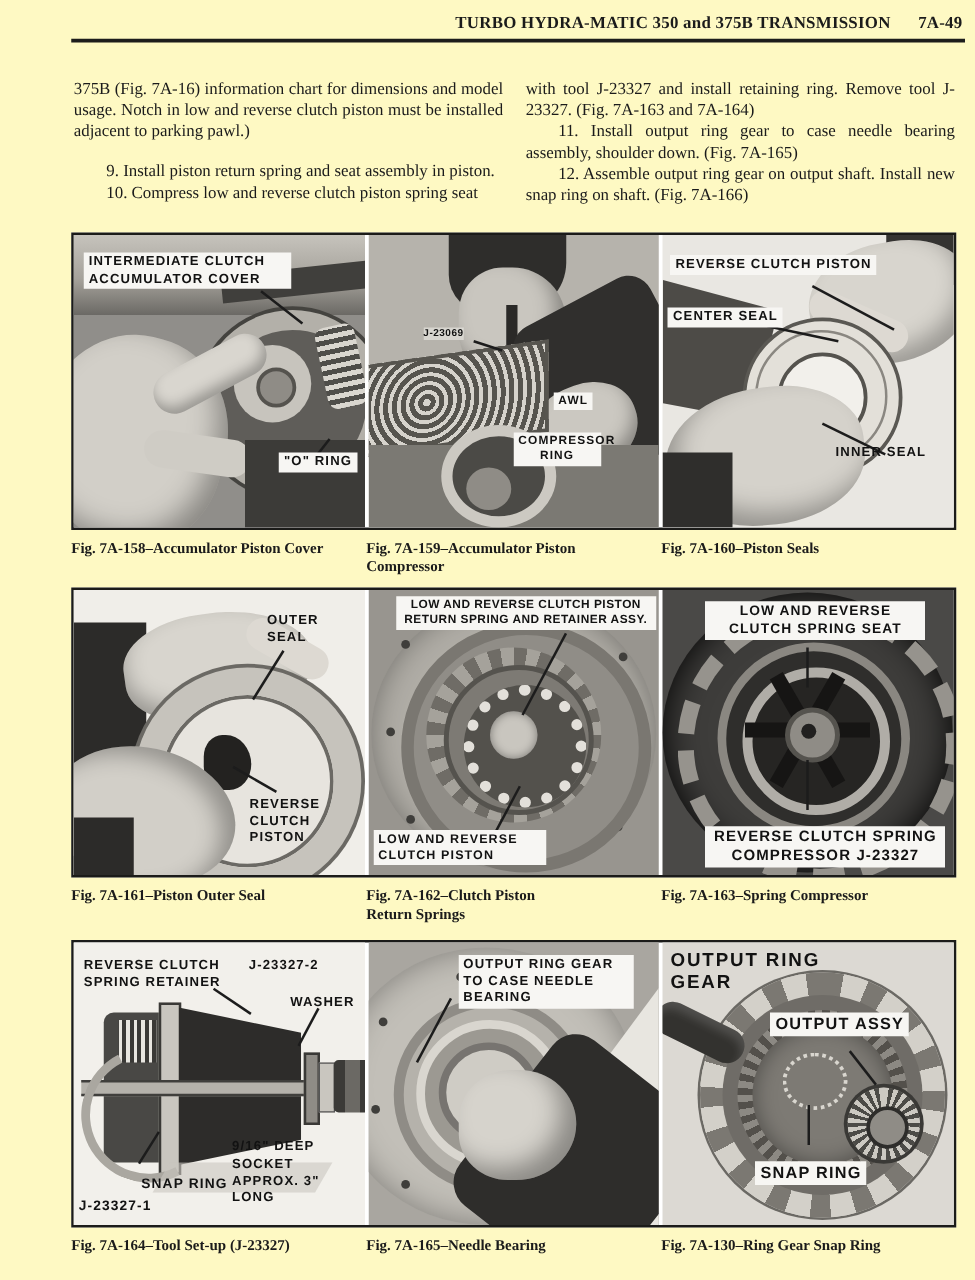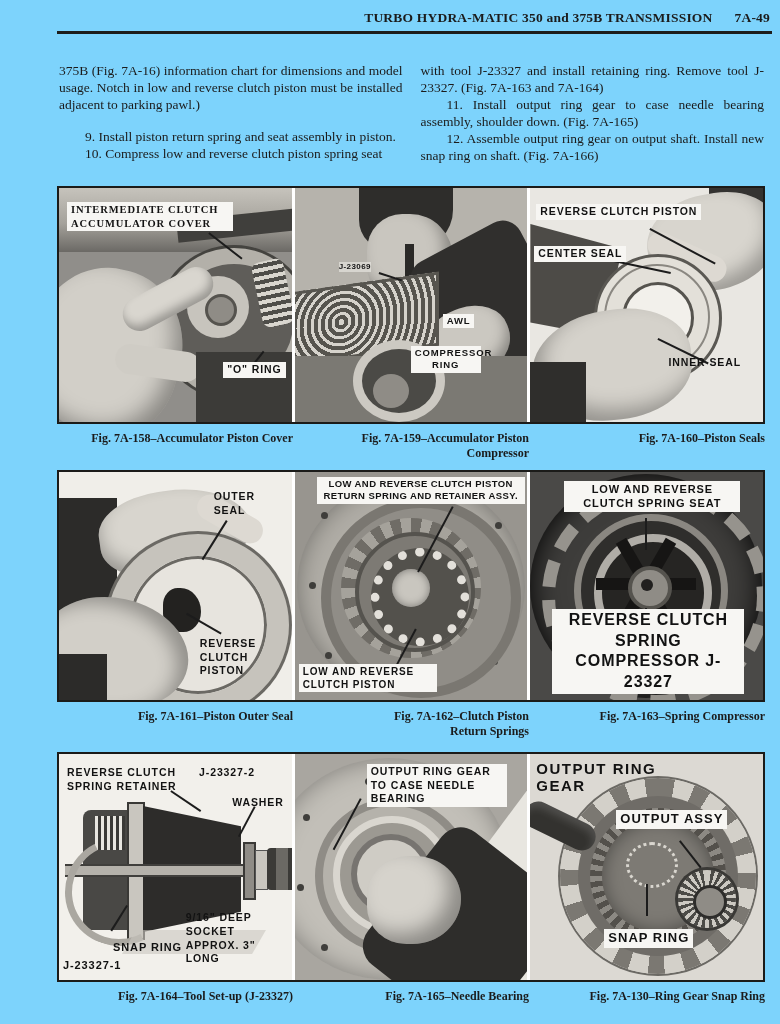--- a/index.html
+++ b/index.html
@@ -1,16 +1,16 @@
 <!DOCTYPE html>
 <html><head>
 <meta charset="utf-8">
 <style>
   html,body{margin:0;padding:0;background:#e8e8e8;}
-  .page{position:relative;width:780px;height:1024px;background:#7dd3fc;margin:0 auto;
+  .page{position:relative;width:780px;height:1024px;background:#fef9c3;margin:0 auto;
         font-family:"Liberation Serif",serif;color:#1b1b1b;overflow:hidden;}
   
   .hdr{position:absolute;top:10px;left:57px;right:10px;text-align:right;
        font-weight:bold;font-size:13.5px;letter-spacing:.2px;white-space:nowrap;}
   .hdr .pgnum{margin-left:22px;}
   .rule{position:absolute;top:31px;left:57px;right:8px;height:2.5px;background:#1d1d1b;}
   
   .cols{position:absolute;top:62px;left:59px;right:16px;display:flex;gap:18px;}
   .col{flex:1;font-size:13.5px;line-height:17px;text-align:justify;}
   .col p{margin:0;}
@@ -19,21 +19,21 @@
   
   .frow{position:absolute;left:57px;width:708px;box-sizing:border-box;border:2px solid #1b1b19;
         background:#fff;display:flex;gap:3px;}
   .r1{top:186px;height:238px;}
   .r2{top:470px;height:232px;}
   .r3{top:752px;height:230px;}
   .ph{flex:1;position:relative;overflow:hidden;}
   
   .caprow{position:absolute;left:57px;width:708px;display:flex;}
   .c1{top:431px;} .c2{top:709px;} .c3{top:989px;}
-  .cap{flex:1;text-align:right;font-weight:bold;font-size:12px;line-height:15px;}
+  .cap{flex:1;text-align:left;font-weight:bold;font-size:12px;line-height:15px;}
   .cap span{display:inline-block;}
   .capnarrow span{max-width:168px;}
   
   .lbl{position:absolute;font-family:"Liberation Sans",sans-serif;font-weight:700;color:#121212;
        background:#f7f6f3;padding:1px 4px;font-size:10.5px;letter-spacing:.9px;line-height:1.3;z-index:6;}
   .plain{background:transparent;padding:0;}
   .ctr{text-align:center;}
   .ld{position:absolute;background:#1c1c1c;height:1.5px;transform-origin:0 50%;z-index:5;}
   .ldv{position:absolute;background:#1c1c1c;width:1.5px;transform-origin:50% 0;z-index:5;}
   .a{position:absolute;}           
@@ -70,21 +70,21 @@
       <div class="ci" style="left:100px;top:60px;width:118px;height:118px;border:16px solid #b3b0a9;background:#5f5d59;box-shadow:0 0 0 3px #44433f;"></div>
       <div class="ci" style="left:128px;top:88px;width:62px;height:62px;background:#c7c4bd;"></div>
       <div class="ci" style="left:146px;top:106px;width:26px;height:26px;background:#8f8c86;border:3px solid #55534e;"></div>
       <div class="a" style="left:198px;top:72px;width:32px;height:66px;background:repeating-linear-gradient(0deg,#d9d6cf 0 4px,#4f4e4a 4px 8px);border-radius:8px;transform:rotate(-12deg);"></div>
       <div class="a" style="left:-28px;top:80px;width:150px;height:168px;background:#d2cfc8;border-radius:50% 50% 45% 55%;box-shadow:inset -10px -8px 22px rgba(0,0,0,.35);transform:rotate(14deg);"></div>
       <div class="a" style="left:60px;top:94px;width:98px;height:34px;background:#d9d6cf;border-radius:17px;transform:rotate(-28deg);box-shadow:inset 0 -6px 10px rgba(0,0,0,.3);"></div>
       <div class="a" style="left:56px;top:160px;width:86px;height:30px;background:#cfccc5;border-radius:15px;transform:rotate(8deg);"></div>
       <div class="a" style="right:0;bottom:0;width:96px;height:70px;background:#3c3b38;"></div>
       <div class="ld" style="left:150px;top:44px;width:42px;transform:rotate(38deg);"></div>
       <div class="ld" style="left:186px;top:186px;width:30px;transform:rotate(-52deg);"></div>
-      <div class="lbl" style="left:8px;top:14px;width:158px;font-family:Liberation Serif, serif;">INTERMEDIATE CLUTCH ACCUMULATOR COVER</div>
+      <div class="lbl" style="left:8px;top:14px;width:158px;">INTERMEDIATE CLUTCH ACCUMULATOR COVER</div>
       <div class="lbl" style="right:6px;bottom:44px;">"O" RING</div>
     </div>
 
     <div class="ph" style="background:#b6b3ac">
       <div class="a" style="left:64px;top:0;width:94px;height:62px;background:#2e2d2b;border-radius:0 0 40px 30px;"></div>
       <div class="a" style="left:72px;top:26px;width:86px;height:88px;background:#c9c6bf;border-radius:45% 55% 55% 45%;box-shadow:inset -8px -10px 16px rgba(0,0,0,.35);"></div>
       <div class="a" style="left:110px;top:56px;width:9px;height:120px;background:#2a2927;"></div>
       <div class="a" style="left:113px;top:118px;width:4px;height:62px;background:#d9d6cf;"></div>
       <div class="a" style="right:-24px;top:46px;width:122px;height:140px;background:#302f2d;transform:rotate(-28deg);border-radius:20px;"></div>
       <div class="a" style="right:16px;top:120px;width:88px;height:70px;background:#cbc8c1;border-radius:50% 45% 50% 45%;transform:rotate(-20deg);box-shadow:inset 0 -8px 14px rgba(0,0,0,.35);"></div>
@@ -165,21 +165,21 @@
       <div class="ci" style="left:44px;top:42px;width:140px;height:140px;border:7px solid #8a8781;background:#2f2e2c;"></div>
       <div class="ci" style="left:64px;top:62px;width:102px;height:102px;border:8px solid #b0ada7;background:#262523;"></div>
       <div class="a" style="left:66px;top:106px;width:100px;height:12px;background:#161514;"></div>
       <div class="a" style="left:66px;top:106px;width:100px;height:12px;background:#161514;transform:rotate(60deg);"></div>
       <div class="a" style="left:66px;top:106px;width:100px;height:12px;background:#161514;transform:rotate(120deg);"></div>
       <div class="ci" style="left:98px;top:94px;width:36px;height:36px;background:#8f8c86;border:4px solid #55534e;"></div>
       <div class="ci" style="left:111px;top:107px;width:12px;height:12px;background:#21201f;"></div>
       <div class="ldv" style="left:115px;top:46px;height:32px;"></div>
       <div class="ldv" style="left:115px;bottom:52px;height:40px;"></div>
       <div class="lbl ctr" style="left:34px;top:9px;width:168px;font-size:11px;">LOW AND REVERSE CLUTCH SPRING SEAT</div>
-      <div class="lbl ctr" style="left:22px;bottom:6px;width:184px;font-size:16px;">REVERSE CLUTCH SPRING COMPRESSOR J-23327</div>
+      <div class="lbl ctr" style="left:34px;bottom:6px;width:184px;font-size:12px;">REVERSE CLUTCH SPRING COMPRESSOR J-23327</div>
     </div>
   </div>
 
   <div class="caprow c2">
     <div class="cap"><span>Fig. 7A-161–Piston Outer Seal</span></div>
     <div class="cap capnarrow"><span>Fig. 7A-162–Clutch Piston Return Springs</span></div>
     <div class="cap"><span>Fig. 7A-163–Spring Compressor</span></div>
   </div>
 
   <div class="frow r3">

